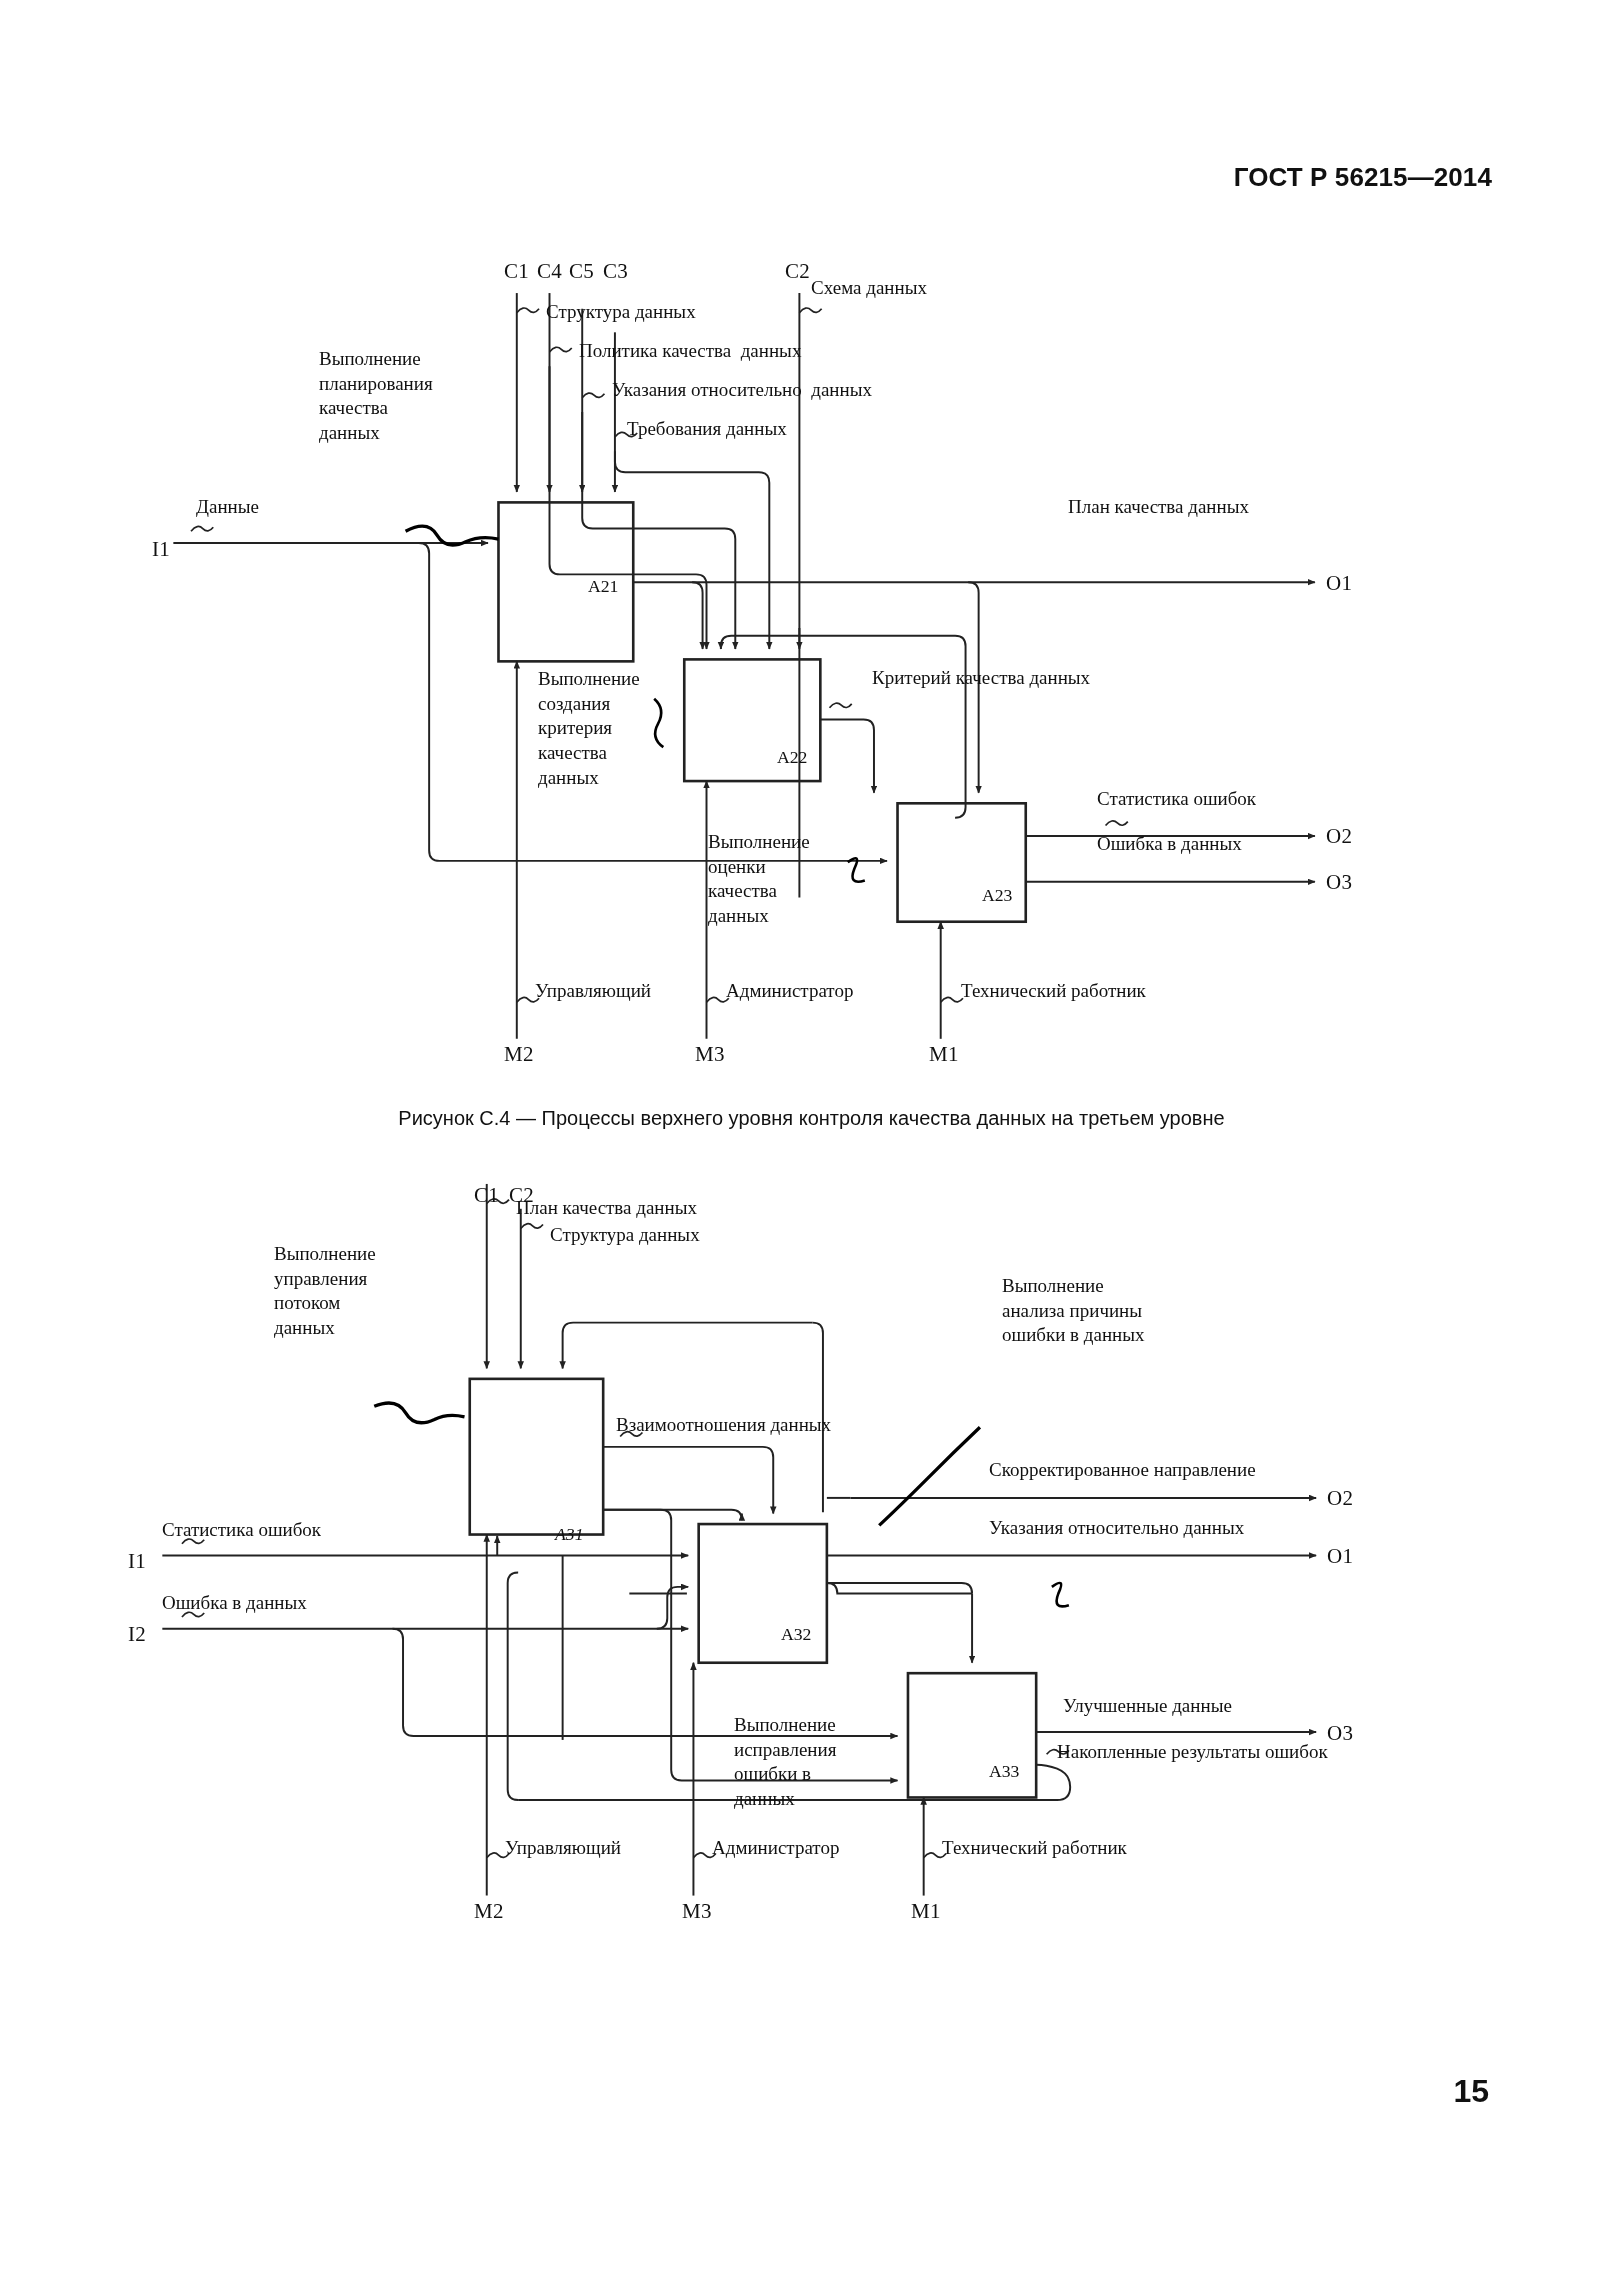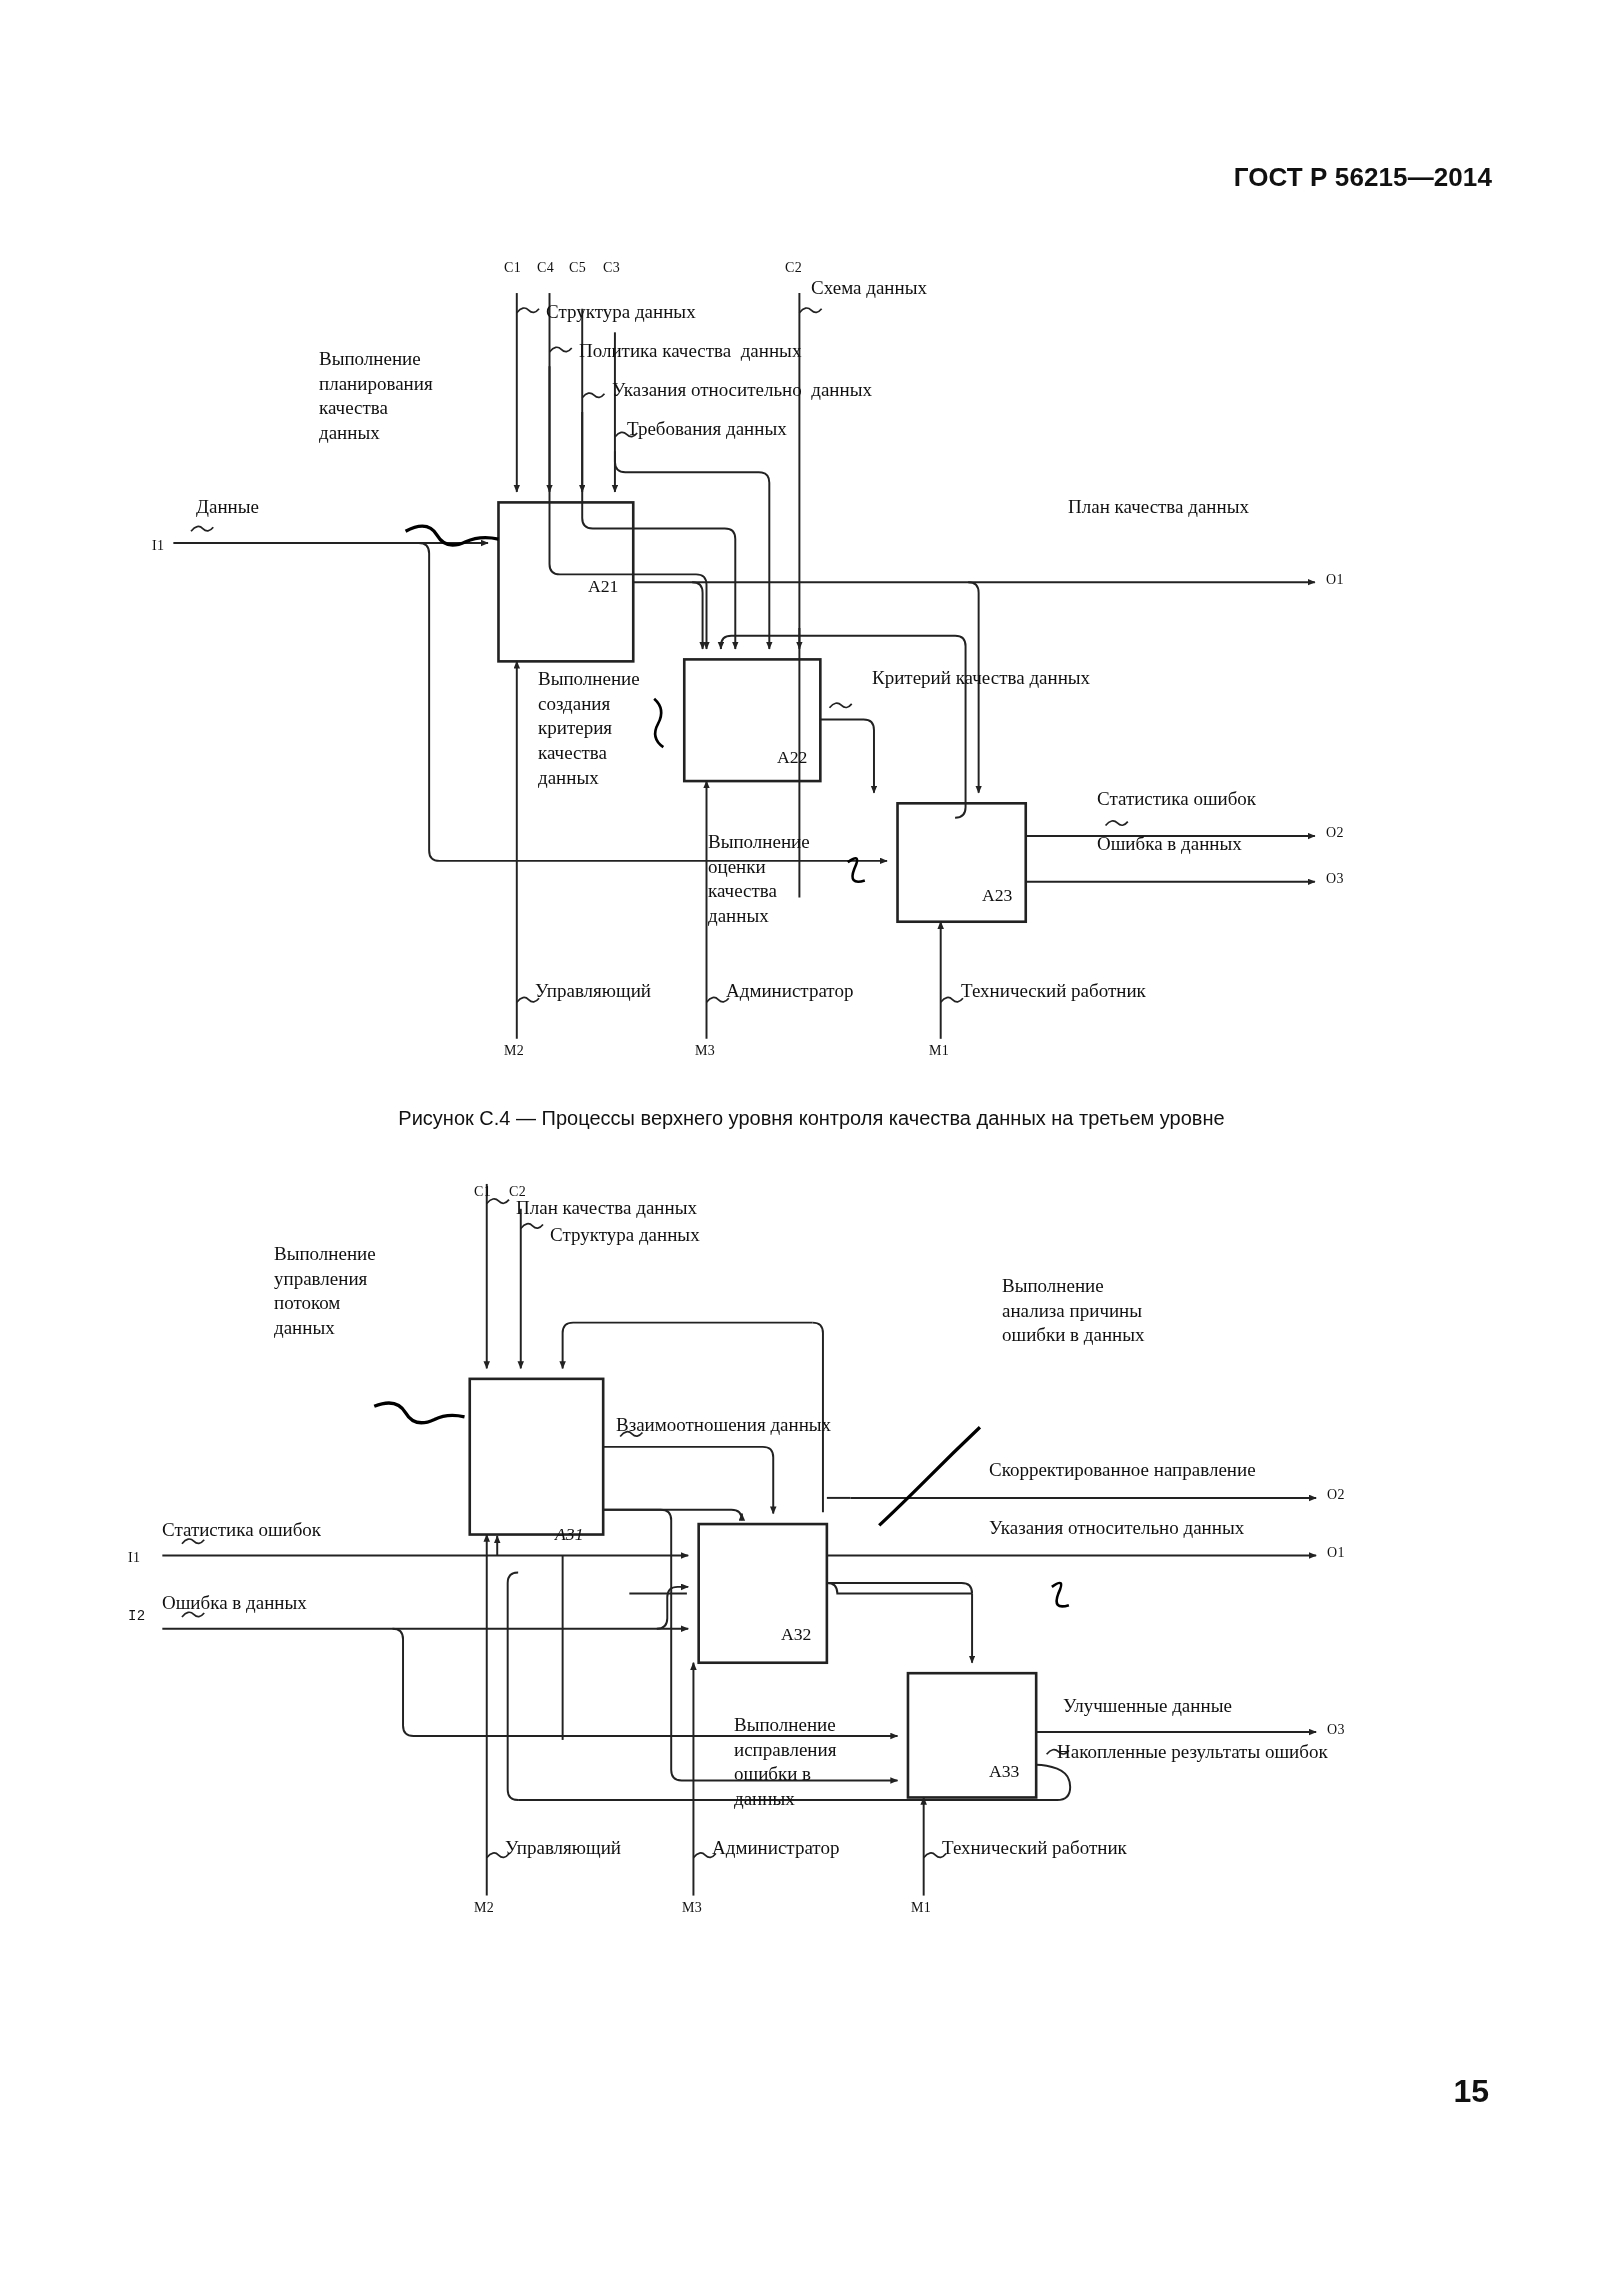--- a/index.html
+++ b/index.html
@@ -40,21 +40,21 @@
   #fig-c5{left:0;top:1112px;width:1623px;height:883px;}
   .diagram svg{position:absolute;left:0;top:0;overflow:visible;}
 
   
   .lbl{
     position:absolute;
     font-family:"Liberation Serif","DejaVu Serif",serif;
     font-size:19px; line-height:1.22; white-space:pre; color:#111;
   }
   .lbl.box-id{font-size:17.7px;}
-  .lbl.port{font-size:14px;letter-spacing:0.3px;}
+  .lbl.port{font-size:21px;letter-spacing:0.3px;}
   .lbl.multi{white-space:pre-line;line-height:1.30;}
 </style>
 </head>
 <body>
 
 <div class="page">
 
   <div class="hdr">ГОСТ Р 56215—2014</div>
 
   <div class="diagram" id="fig-c4">
@@ -275,21 +275,21 @@
     <div class="lbl box-id" style="left:781px;top:512px;">A32</div>
     <div class="lbl box-id" style="left:989px;top:649px;">A33</div>
 
     <div class="lbl" style="left:616px;top:301px;">Взаимоотношения данных</div>
     <div class="lbl" style="left:1057px;top:628px;">Накопленные результаты ошибок</div>
 
     <div class="lbl" style="left:162px;top:406px;">Статистика ошибок</div>
     <div class="lbl port" style="left:128px;top:437px;">I1</div>
 
     <div class="lbl" style="left:162px;top:479px;">Ошибка в данных</div>
-    <div class="lbl port" style="left:128px;top:496px;font-family:Liberation Mono, monospace;">I2</div>
+    <div class="lbl port" style="left:128px;top:510px;">I2</div>
 
     <div class="lbl" style="left:989px;top:346px;">Скорректированное направление</div>
     <div class="lbl port" style="left:1327px;top:374px;">O2</div>
 
     <div class="lbl" style="left:989px;top:404px;">Указания относительно данных</div>
     <div class="lbl port" style="left:1327px;top:432px;">O1</div>
 
     <div class="lbl" style="left:1063px;top:582px;">Улучшенные данные</div>
     <div class="lbl port" style="left:1327px;top:609px;">O3</div>
 

